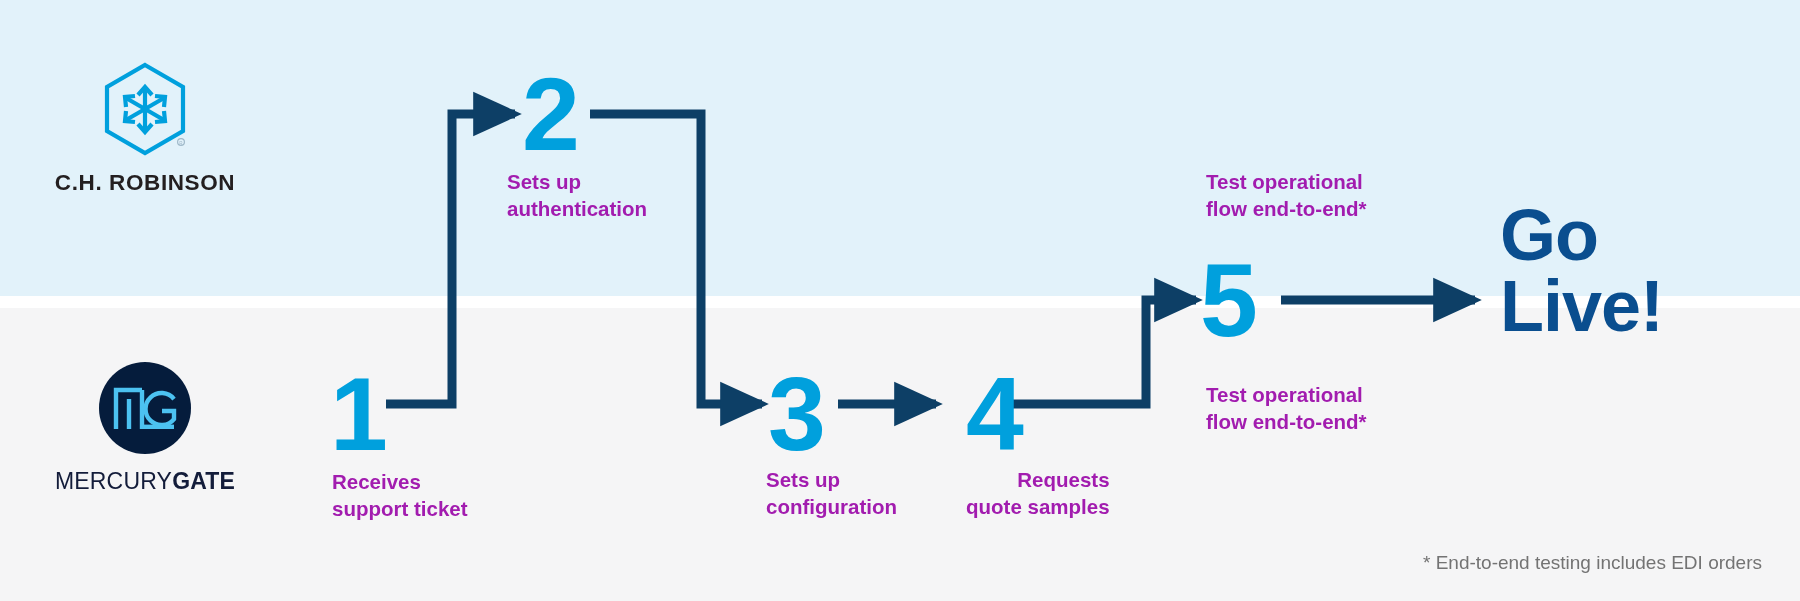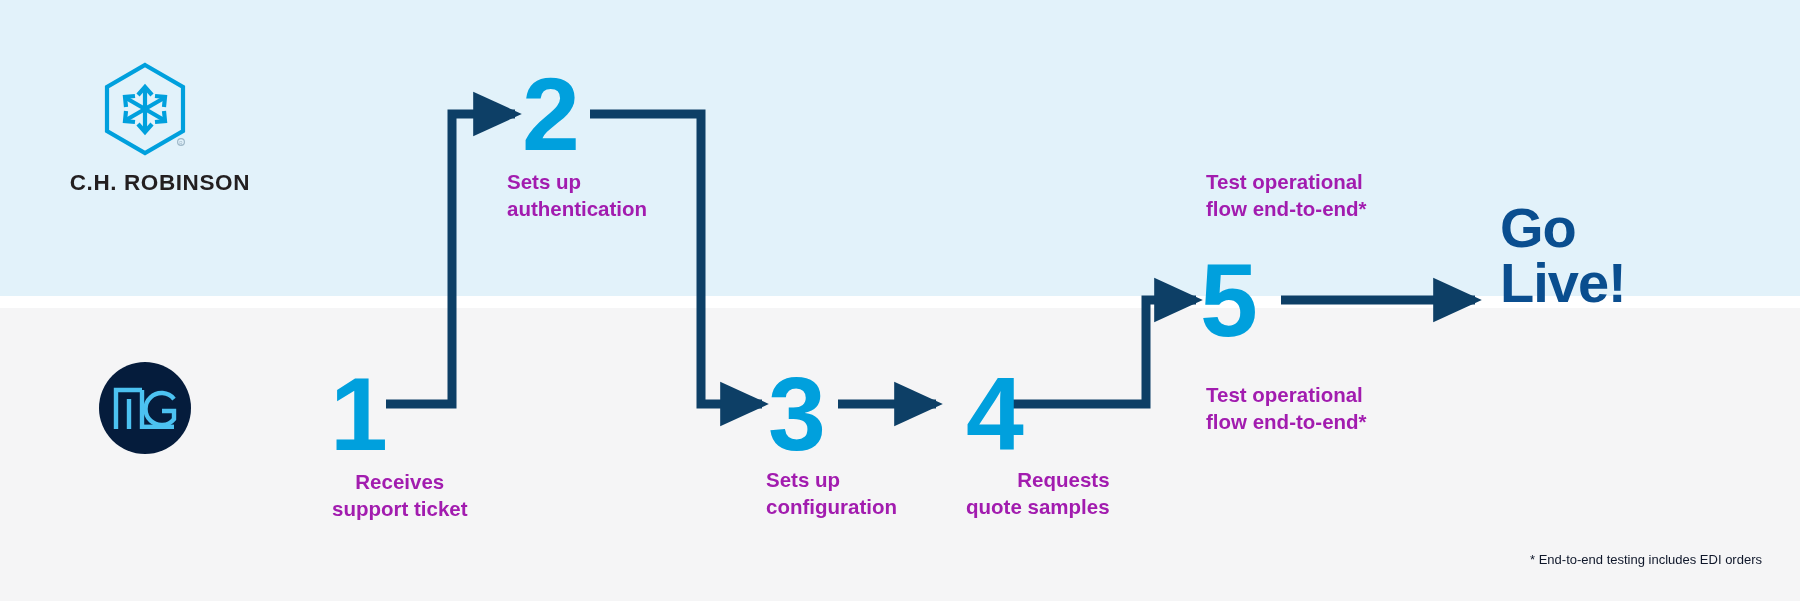--- a/index.html
+++ b/index.html
@@ -30,21 +30,21 @@
     position: absolute;
     left: 0; top: 308px;
     width: 1800px;
     height: 293px;
     background: #f5f5f6;
   }
 
   
   .logo-block {
     position: absolute;
-    text-align: right;
+    text-align: center;
   }
   #chr-logo-block { left: 40px; top: 62px; width: 210px; }
   #mg-logo-block  { left: 40px; top: 362px; width: 210px; }
 
   .chr-mark { width: 86px; height: 94px; display: block; margin: 0 auto; }
   .chr-name {
     margin-top: 14px;
     font-size: 22.5px;
     font-weight: bold;
     letter-spacing: 0.6px;
@@ -89,35 +89,35 @@
     line-height: 1.32;
     color: #a21caf;
     white-space: pre-line;
   }
 
   
   #golive {
     position: absolute;
     left: 1500px;
     top: 200px;
-    font-size: 56px;
+    font-size: 72px;
     line-height: 0.99;
     font-weight: bold;
     color: #0a4e8f;
     white-space: pre-line;
     letter-spacing: -1px;
   }
 
   
   #footnote {
     position: absolute;
     right: 38px;
     top: 552px;
-    font-size: 13px;
-    color: #0f172a;
+    font-size: 19px;
+    color: #737373;
     white-space: nowrap;
   }
 
   
   #connectors {
     position: absolute;
     left: 0; top: 0;
     width: 1800px;
     height: 601px;
     pointer-events: none;
@@ -169,20 +169,23 @@
 
           <path d="M4 44 L4 5 L30 5"></path>
           <path d="M17 44 L17 14"></path>
           <path d="M30 5 L30 44"></path>
 
           <path d="M62 14 A16 16 0 1 0 62 34 L62 26 L50 26"></path>
         </g>
         <rect x="30" y="39.6" width="32" height="4.4" fill="#4cc2f1"></rect>
       </svg>
     </div>
+    <div class="mg-wordmark">
+      <span class="light">MERCURY</span><span class="bold">GATE</span>
+    </div>
   </div>
 
   <svg id="connectors" viewBox="0 0 1800 601">
     <defs>
       <marker id="arw" viewBox="0 0 10 10" refX="8.6" refY="5" markerWidth="5.4" markerHeight="5.4" orient="auto-start-reverse">
         <path d="M 0 0.4 L 10 5 L 0 9.6 z" fill="#0d3f66"></path>
       </marker>
     </defs>
     <g stroke="#0d3f66" stroke-width="9" fill="none" stroke-linecap="butt" stroke-linejoin="miter">
 
@@ -197,21 +200,21 @@
       <path d="M 1281 300 L 1475 300" marker-end="url(#arw)"></path>
     </g>
   </svg>
 
   <div class="step-num" style="left:330px; top:362px;">1</div>
   <div class="step-num" style="left:522px; top:62px;">2</div>
   <div class="step-num" style="left:768px; top:362px;">3</div>
   <div class="step-num" style="left:966px; top:362px;">4</div>
   <div class="step-num" style="left:1200px; top:248px;">5</div>
 
-  <div class="caption" style="left:332px; top:468px;text-align:center;">Receives
+  <div class="caption" style="left:332px; top:468px;">Receives
 support ticket</div>
   <div class="caption" style="left:507px; top:168px;">Sets up
 authentication</div>
   <div class="caption" style="left:766px; top:466px;">Sets up
 configuration</div>
   <div class="caption" style="left:966px; top:466px;text-align:right;">Requests
 quote samples</div>
   <div class="caption" style="left:1206px; top:168px;">Test operational
 flow end-to-end*</div>
   <div class="caption" style="left:1206px; top:381px;">Test operational

